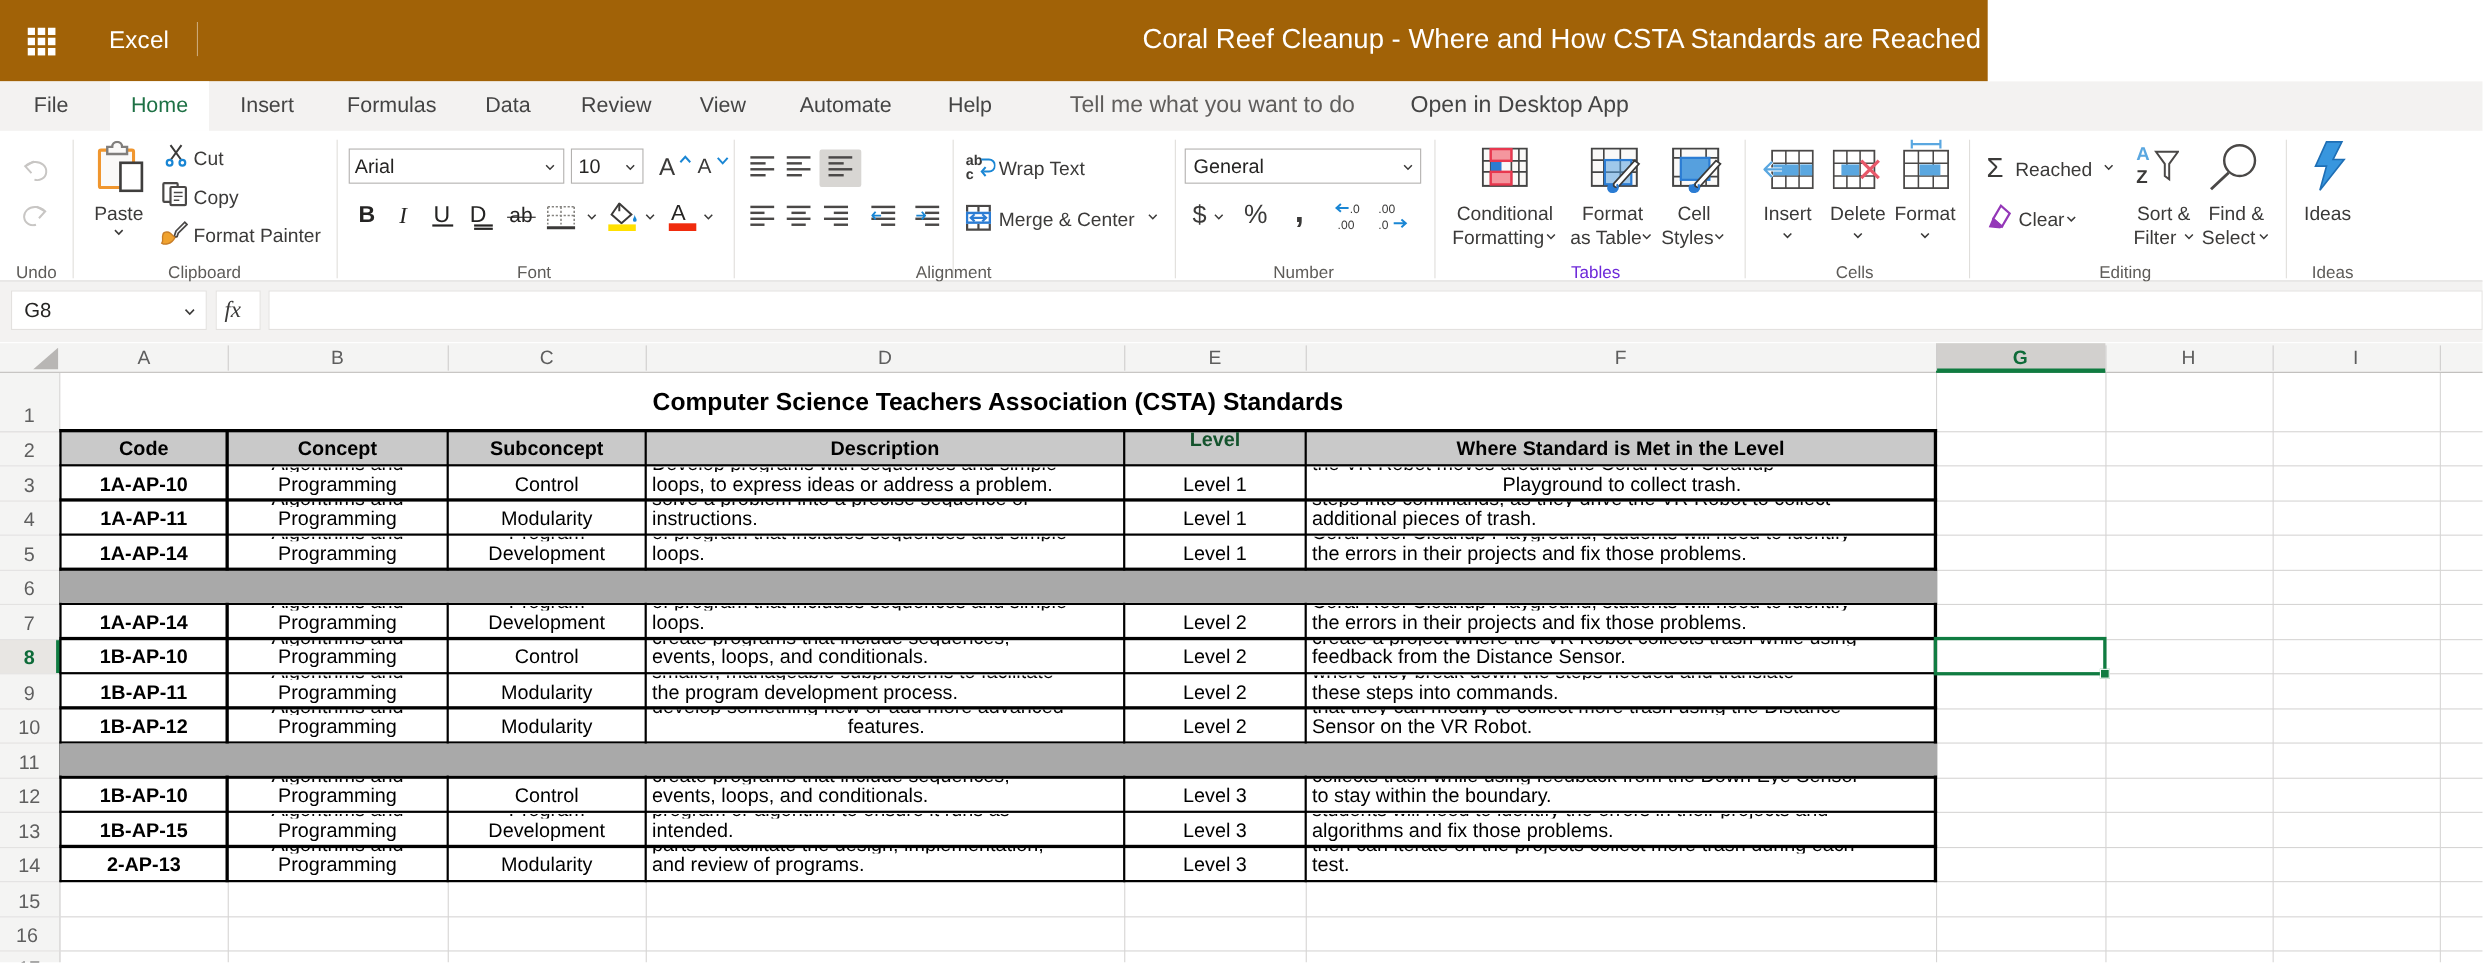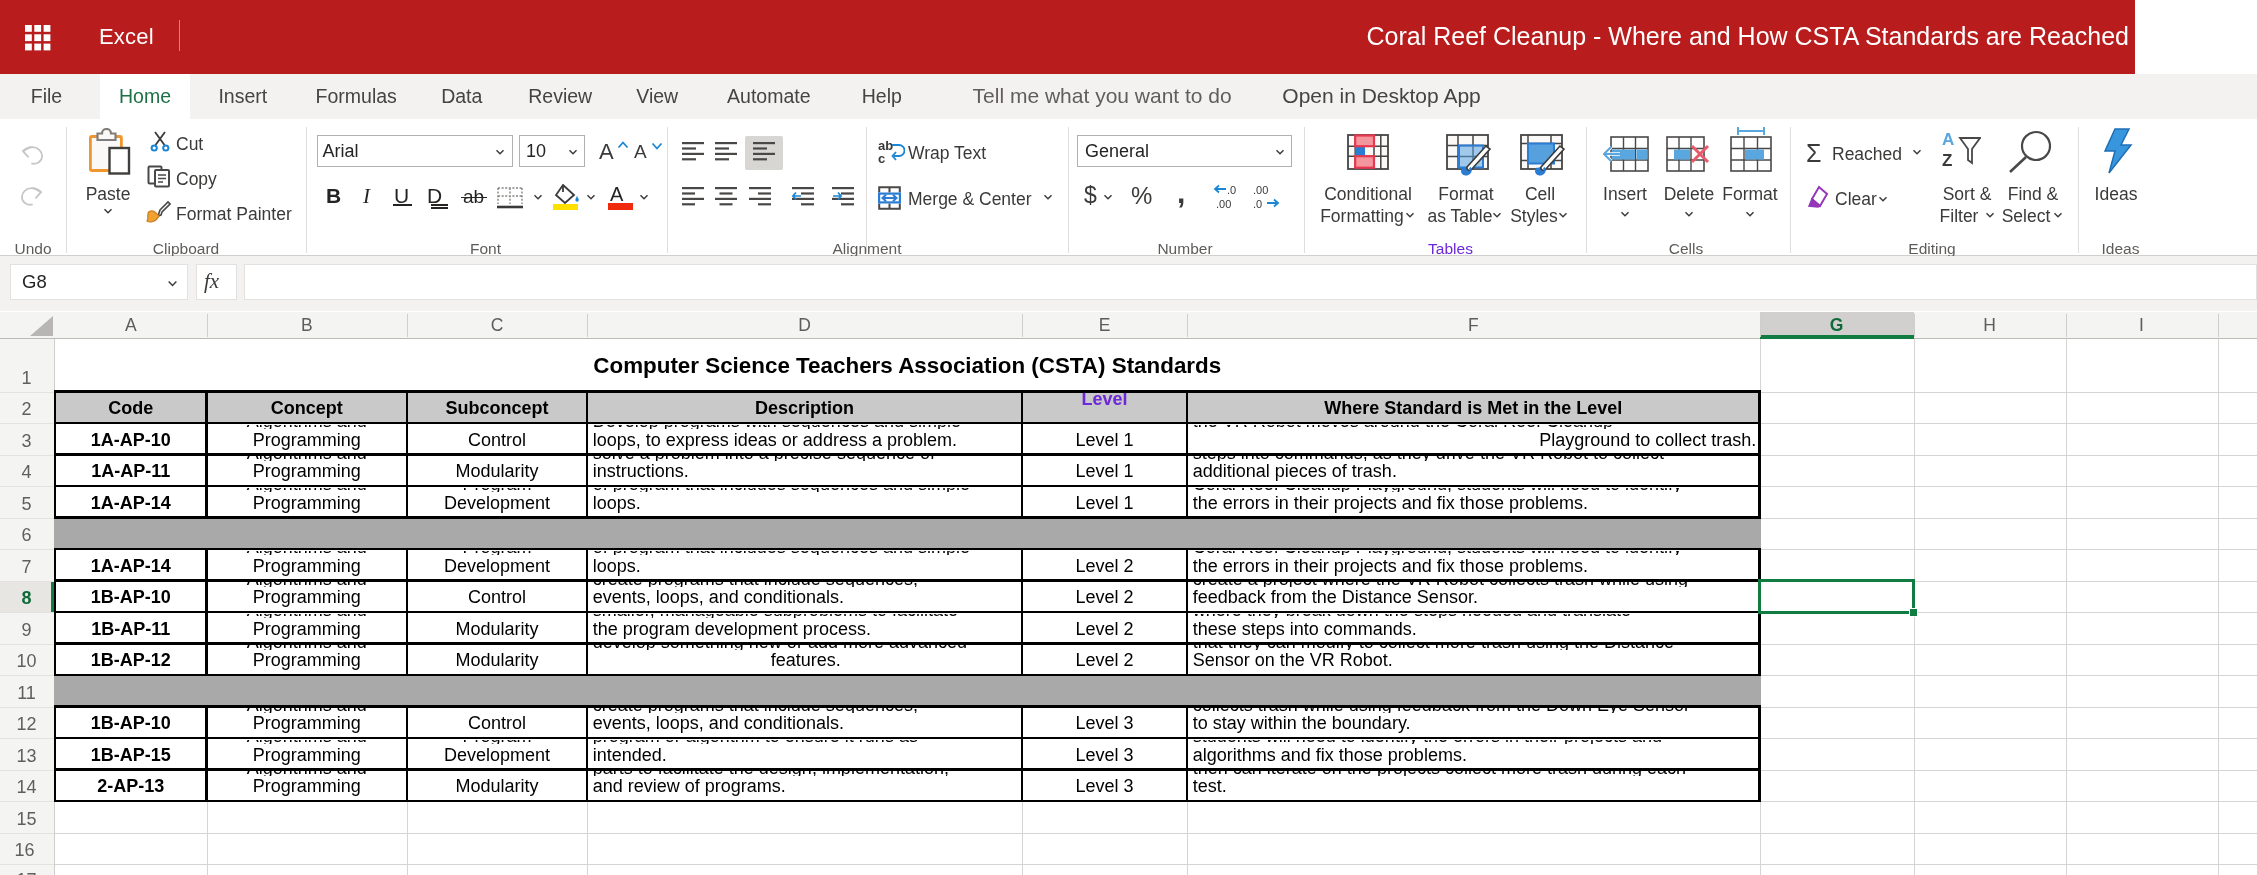--- a/index.html
+++ b/index.html
@@ -2,21 +2,21 @@
 <html><head><meta charset="utf-8"><style>
 *{margin:0;padding:0;box-sizing:border-box}
 body{width:2257px;height:875px;overflow:hidden;font-family:"Liberation Sans",sans-serif;background:#fff}
 .a{position:absolute}
 .app{position:relative;width:2257px;height:875px;overflow:hidden}
 .srf{font-family:"Liberation Serif",serif}
 svg{display:block}
 </style></head><body>
 <div class="app">
 
-<div class="a" style="left:0;top:0;width:2135px;height:73.5px;background:#b91c1c">
+<div class="a" style="left:0;top:0;width:1807px;height:73.5px;background:#a16207">
 <svg class="a" style="left:25px;top:25px" width="26" height="26" viewBox="0 0 26 26">
         <rect x="0.0" y="0.0" width="6.8" height="6.8" fill="#fff"></rect>
         <rect x="9.3" y="0.0" width="6.8" height="6.8" fill="#fff"></rect>
         <rect x="18.6" y="0.0" width="6.8" height="6.8" fill="#fff"></rect>
         <rect x="0.0" y="9.3" width="6.8" height="6.8" fill="#fff"></rect>
         <rect x="9.3" y="9.3" width="6.8" height="6.8" fill="#fff"></rect>
         <rect x="18.6" y="9.3" width="6.8" height="6.8" fill="#fff"></rect>
         <rect x="0.0" y="18.6" width="6.8" height="6.8" fill="#fff"></rect>
         <rect x="9.3" y="18.6" width="6.8" height="6.8" fill="#fff"></rect>
         <rect x="18.6" y="18.6" width="6.8" height="6.8" fill="#fff"></rect>
@@ -501,21 +501,21 @@
       </div>
 <div class="a" style="left:207.75px;top:81.25px;width:198.0px;height:29px;overflow:hidden;font-size:18px;font-weight:bold;color:#000">
         <div style="position:absolute;left:0;right:0;bottom:2.5px;text-align:center;line-height:21px">Concept</div>
       </div>
 <div class="a" style="left:408.25px;top:81.25px;width:177.5px;height:29px;overflow:hidden;font-size:18px;font-weight:bold;color:#000">
         <div style="position:absolute;left:0;right:0;bottom:2.5px;text-align:center;line-height:21px">Subconcept</div>
       </div>
 <div class="a" style="left:588.25px;top:81.25px;width:432.5px;height:29px;overflow:hidden;font-size:18px;font-weight:bold;color:#000">
         <div style="position:absolute;left:0;right:0;bottom:2.5px;text-align:center;line-height:21px">Description</div>
       </div>
-<div class="a" style="left:1023.25px;top:81.25px;width:162.5px;height:20px;overflow:hidden;font-size:18px;font-weight:bold;color:#6d28d9">
+<div class="a" style="left:1023.25px;top:81.25px;width:162.5px;height:20px;overflow:hidden;font-size:18px;font-weight:bold;color:#14532d">
         <div style="position:absolute;left:0;right:0;bottom:2.5px;text-align:center;line-height:21px">Level</div>
       </div>
 <div class="a" style="left:1188.25px;top:81.25px;width:570.0px;height:29px;overflow:hidden;font-size:18px;font-weight:bold;color:#000">
         <div style="position:absolute;left:0;right:0;bottom:2.5px;text-align:center;line-height:21px">Where Standard is Met in the Level</div>
       </div>
 <div class="a" style="left:56.25px;top:112.75px;width:149.0px;height:29px;overflow:hidden;font-size:18px;font-weight:bold;color:#000">
         <div style="position:absolute;left:0;right:0;bottom:2.5px;text-align:center;line-height:21px">1A-AP-10</div>
       </div>
 <div class="a" style="left:207.75px;top:112.75px;width:198.0px;height:29px;overflow:hidden;font-size:18px;font-weight:normal;color:#000">
         <div style="position:absolute;left:0;right:0;bottom:2.5px;text-align:center;line-height:21px">Programming</div>
@@ -529,21 +529,21 @@
 <div class="a" style="left:588.25px;top:112.75px;width:432.5px;height:29px;overflow:hidden;font-size:18px;font-weight:normal;color:#000">
         <div style="position:absolute;left:4.5px;right:2px;bottom:2.5px;text-align:left;line-height:21px;white-space:nowrap">loops, to express ideas or address a problem.</div>
       </div>
 <div class="a" style="left:588.25px;top:113.1px;width:432.5px;height:4.8px;overflow:hidden;font-size:18px;font-weight:normal;color:#000">
         <div style="position:absolute;left:4.5px;right:2px;top:-13.2px;text-align:left;line-height:21px;white-space:nowrap">Develop programs with sequences and simple</div>
       </div>
 <div class="a" style="left:1023.25px;top:112.75px;width:162.5px;height:29px;overflow:hidden;font-size:18px;font-weight:normal;color:#000">
         <div style="position:absolute;left:0;right:0;bottom:2.5px;text-align:center;line-height:21px">Level 1</div>
       </div>
 <div class="a" style="left:1188.25px;top:112.75px;width:570.0px;height:29px;overflow:hidden;font-size:18px;font-weight:normal;color:#000">
-        <div style="position:absolute;left:4.5px;right:2px;bottom:2.5px;text-align:right;line-height:21px;white-space:nowrap">Playground to collect trash.</div>
+        <div style="position:absolute;left:4.5px;right:2px;bottom:2.5px;text-align:center;line-height:21px;white-space:nowrap">Playground to collect trash.</div>
       </div>
 <div class="a" style="left:1188.25px;top:113.1px;width:570.0px;height:4.8px;overflow:hidden;font-size:18px;font-weight:normal;color:#000">
         <div style="position:absolute;left:4.5px;right:2px;top:-13.2px;text-align:left;line-height:21px;white-space:nowrap">the VR Robot moves around the Coral Reef Cleanup</div>
       </div>
 <div class="a" style="left:56.25px;top:144.25px;width:149.0px;height:29px;overflow:hidden;font-size:18px;font-weight:bold;color:#000">
         <div style="position:absolute;left:0;right:0;bottom:2.5px;text-align:center;line-height:21px">1A-AP-11</div>
       </div>
 <div class="a" style="left:207.75px;top:144.25px;width:198.0px;height:29px;overflow:hidden;font-size:18px;font-weight:normal;color:#000">
         <div style="position:absolute;left:0;right:0;bottom:2.5px;text-align:center;line-height:21px">Programming</div>
       </div>

